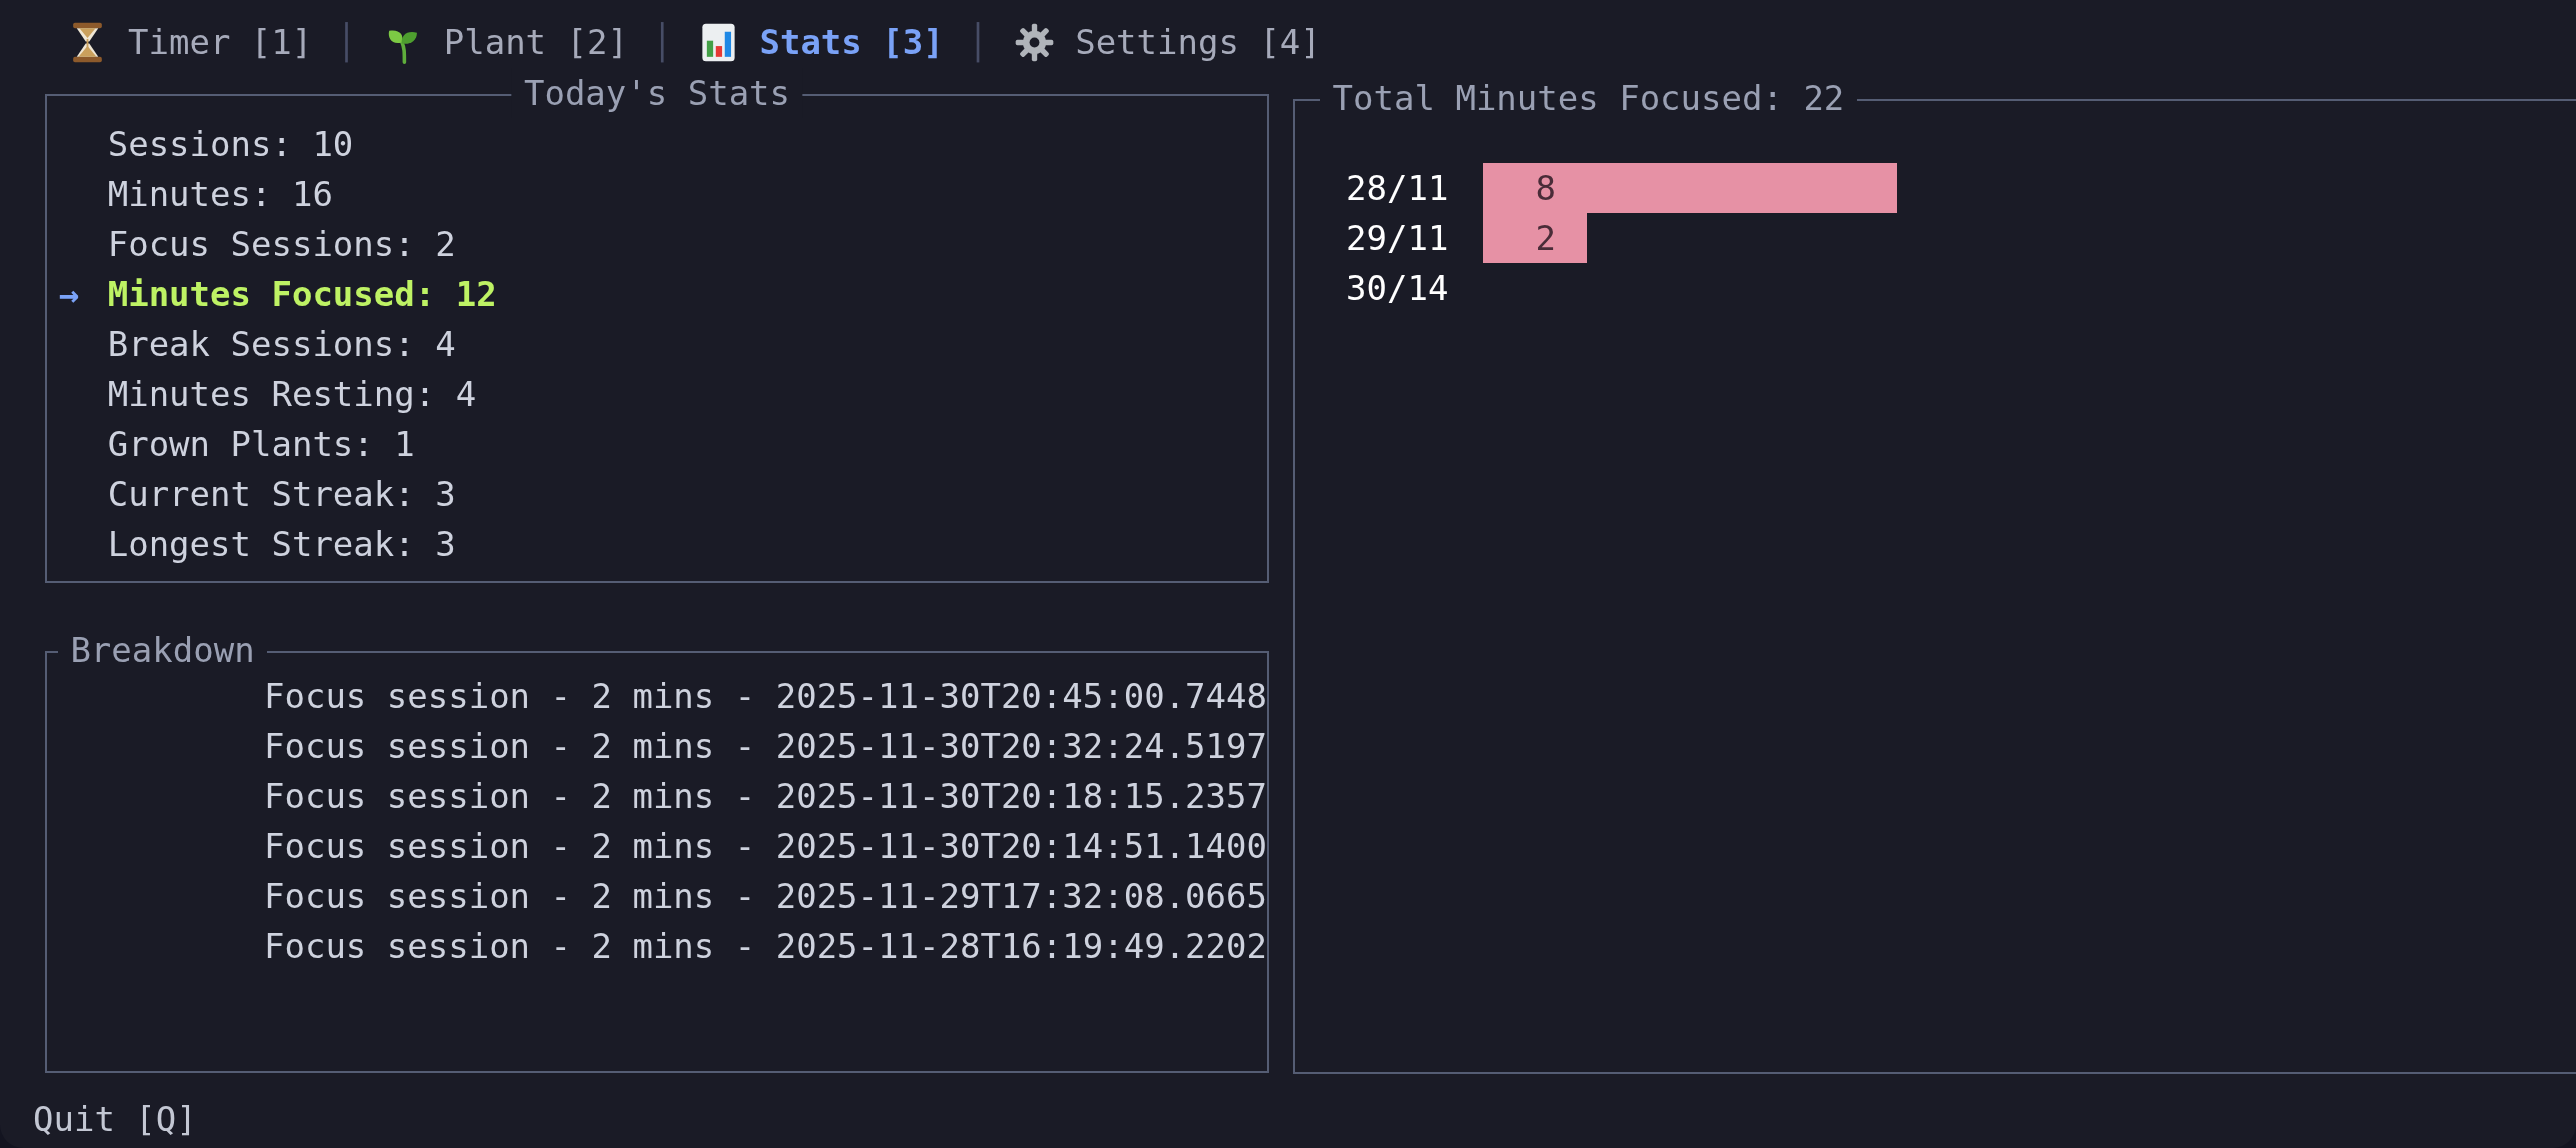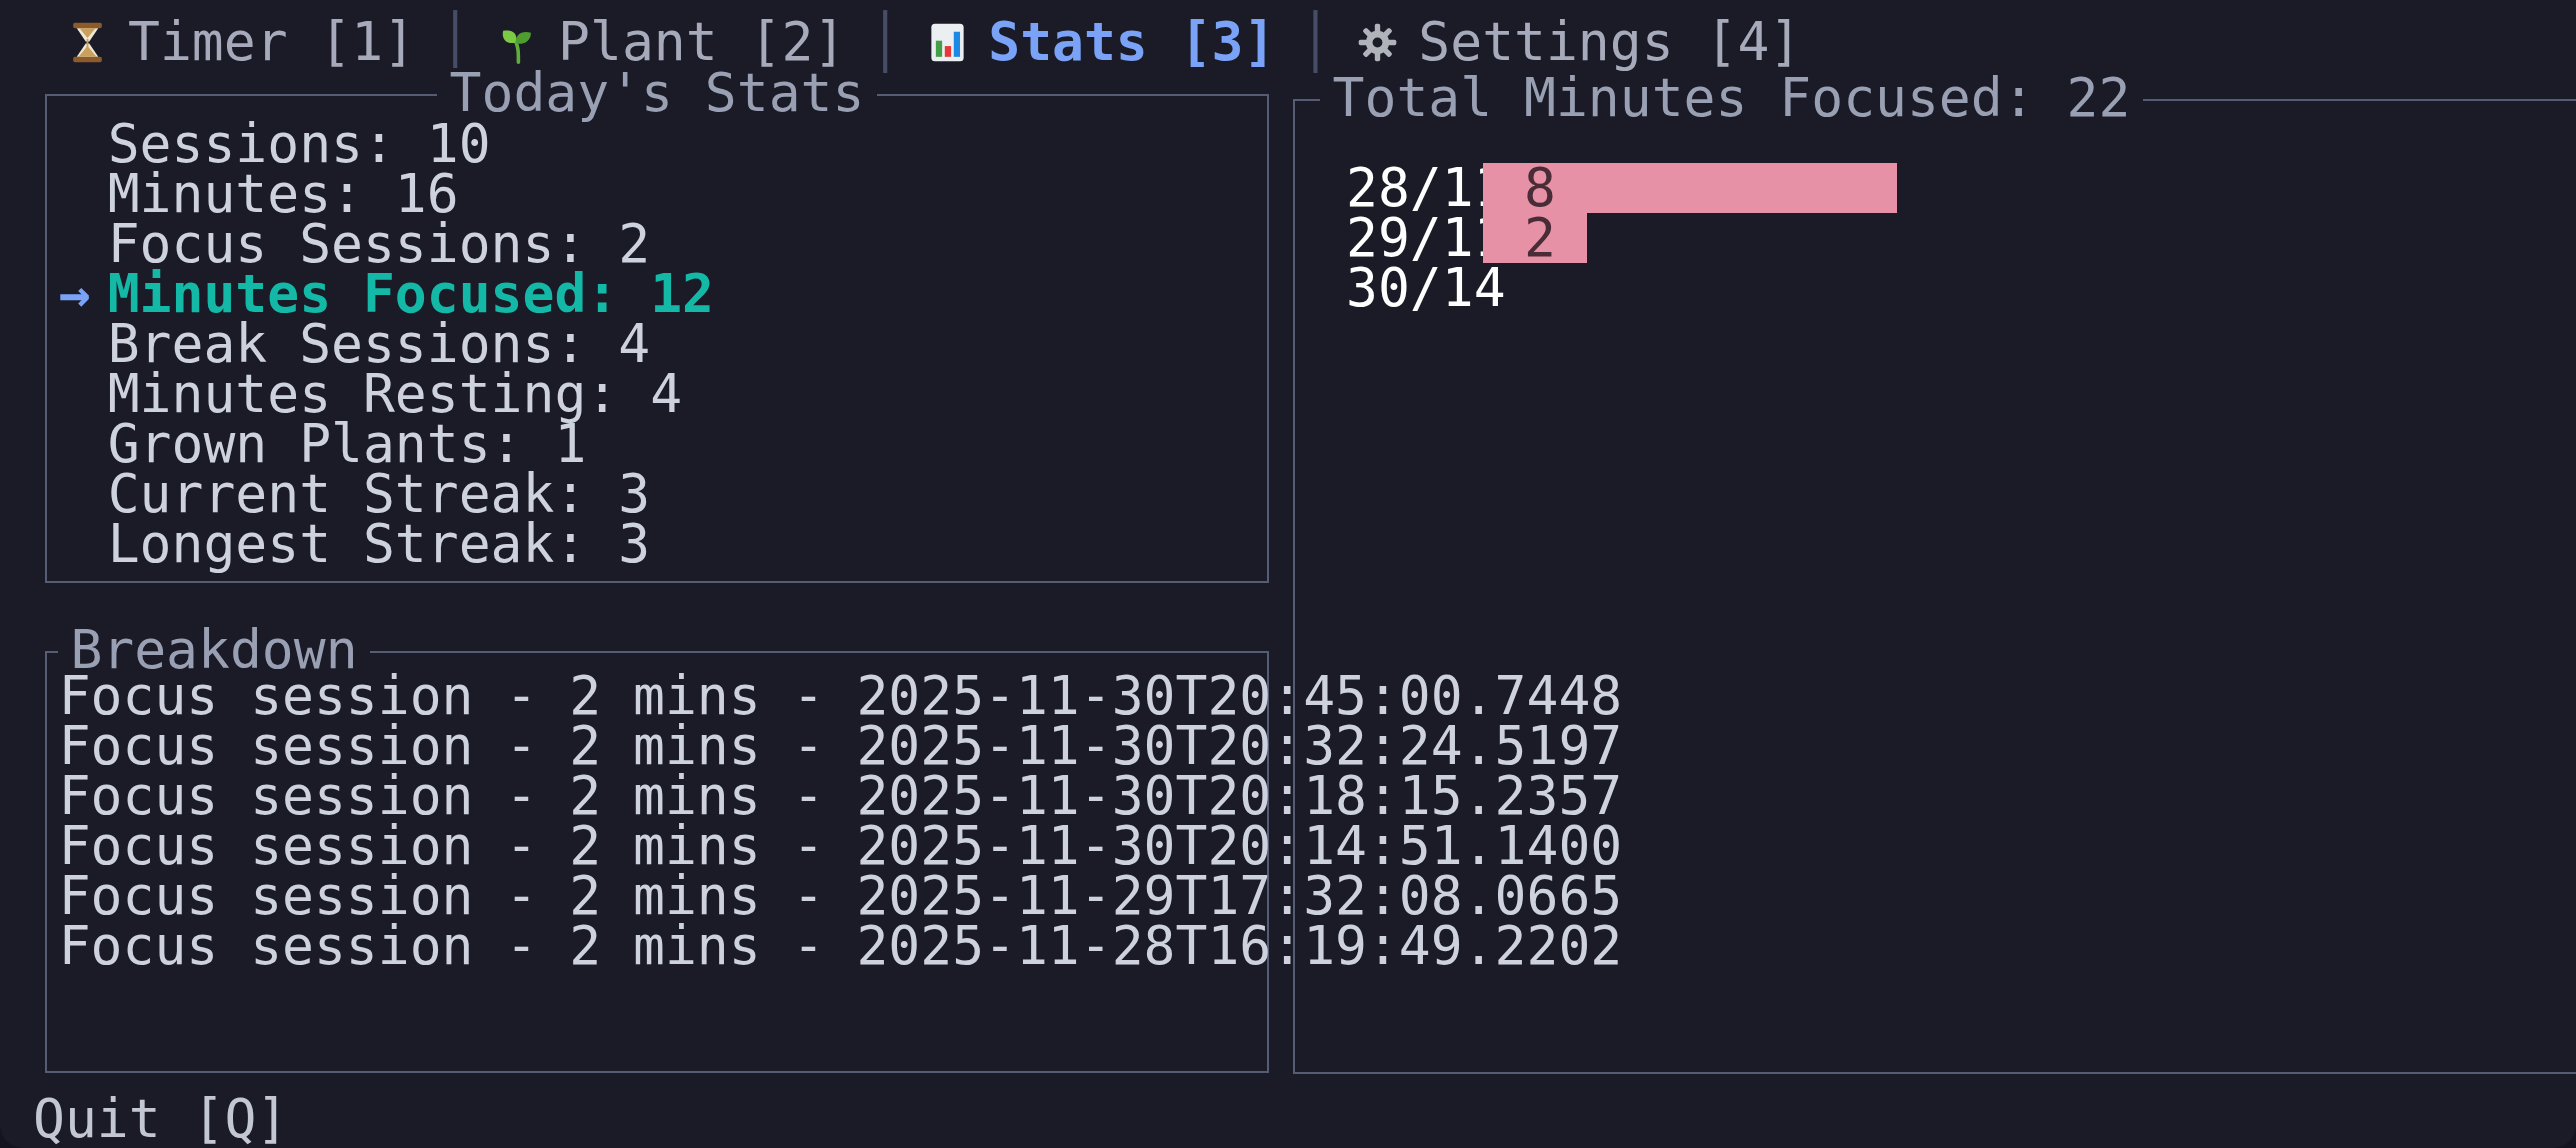--- a/index.html
+++ b/index.html
@@ -1,19 +1,19 @@
 <!DOCTYPE html>
 <html style="font-size:14.4px"><head>
 <meta charset="utf-8">
 <style>
   html,body{margin:0;padding:0;background:#131420;}
   body{width:2576px;height:1148px;overflow:hidden;position:relative;
        font-family:"DejaVu Sans Mono","Liberation Mono",monospace;}
   .window{position:absolute;inset:0;background:#1a1b26;border-radius:0 0 23.4px 23.4px;
-          overflow:hidden;font-size:53px;line-height:50px;color:#ced2de;padding-left:23px;}
+          overflow:hidden;font-size:34px;line-height:50px;color:#ced2de;padding-left:23px;}
 
   
   .tabbar{position:absolute;left:65px;top:14.4px;height:56px;display:flex;align-items:center;}
   .tab{display:flex;align-items:center;gap:18px;color:#a6aaba;cursor:default;}
   .tab.active{color:#7aa2f7;font-weight:bold;}
   .tab-icon{width:45px;height:45px;display:flex;align-items:center;justify-content:center;}
   .tab-icon svg{width:43px;height:43px;display:block;}
   .tab-sep{color:#474d66;margin:0 24px;font-weight:normal;}
 
   
@@ -24,21 +24,21 @@
   #stats-panel{left:45px;top:94px;width:1224px;height:489px;}
   #breakdown-panel{left:45px;top:651px;width:1224px;height:422px;text-align:right;}
   #chart-panel{left:1293px;top:99px;width:1412px;height:975px;}
   #breakdown-title{left:10.8px;}
   #chart-title{left:25px;}
 
   
   .stats-list{padding:23.4px 0 0 11.7px;}
   .stat-row{height:50px;white-space:pre;}
   .stat-prefix{display:inline-block;width:49px;color:#7aa2f7;font-weight:bold;}
-  .stat-row.selected .stat-text{color:#14b8a6;font-weight:bold;}
+  .stat-row.selected .stat-text{color:#bef264;font-weight:bold;}
 
   
   .chart-area{padding:62px 0 0 51px;}
   .chart-row{height:50px;display:flex;align-items:stretch;}
   .chart-label{width:123px;color:#ffffff;line-height:50px;flex:none;}
   .bar-fill{margin-left:13.5px;background:#e691a5;display:flex;flex:none;}
   .bar-value{margin-left:23.4px;width:50px;text-align:right;color:#4a2c38;line-height:50px;}
 
   
   .breakdown-list{padding:18px 0 0 11.7px;}

